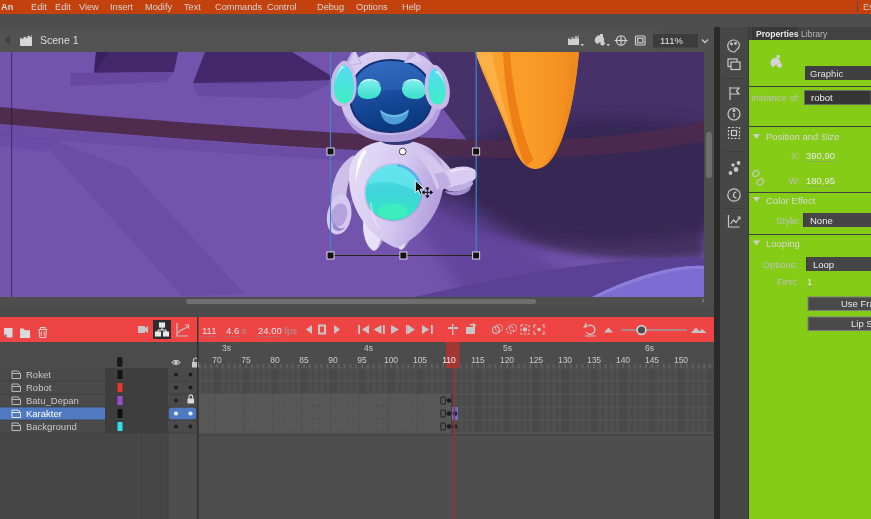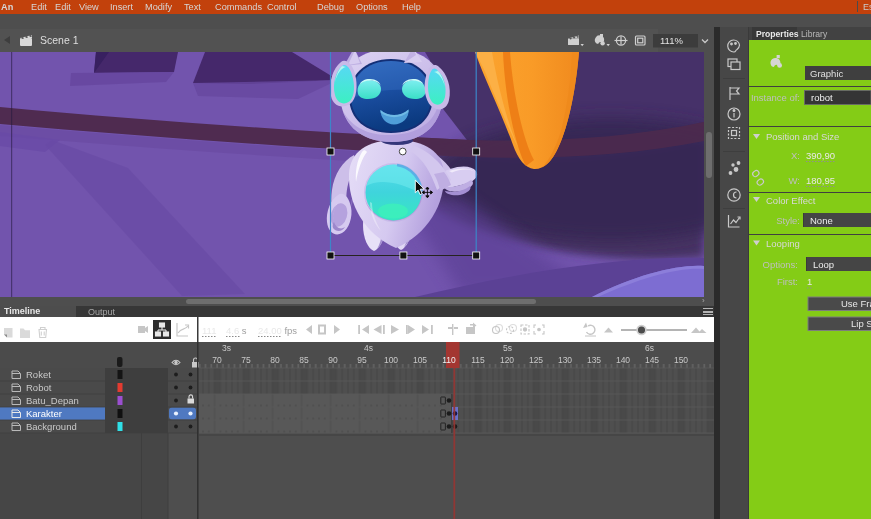--- a/index.html
+++ b/index.html
@@ -26,21 +26,21 @@
   #hscroll{left:0;top:297px;width:714px;height:9px;background:#4e4e4e;}
   #hthumb{position:absolute;left:186px;top:2px;width:350px;height:5px;background:#6e6e6e;border-radius:3px;}
   #rbound{left:714px;top:27px;width:6px;height:492px;background:#2b2b2b;}
   
   #tl{left:0;top:306px;width:714px;height:213px;background:#4b4b4b;}
   #tltabs{position:absolute;left:0;top:0;width:714px;height:11px;background:#373737;}
   #tltab1{position:absolute;left:0;top:0;width:76px;height:11px;background:#4d4d4d;color:#e8e8e8;font-weight:bold;font-size:9px;padding:0px 0 0 4px;}
   #tltab2{position:absolute;left:88px;top:1px;color:#a5a5a5;font-size:9px;}
   #tlburger{position:absolute;left:703px;top:2px;width:10px;height:7px;border-top:1.5px solid #b5b5b5;border-bottom:1.5px solid #b5b5b5;}
   #tlburger:after{content:"";position:absolute;left:0;top:2px;width:10px;height:1.5px;background:#b5b5b5;}
-  #tltools{position:absolute;left:0;top:11px;width:714px;height:25px;background:#ffffff;}
+  #tltools{position:absolute;left:0;top:11px;width:714px;height:25px;background:#ef4444;}
   #tlmain{position:absolute;left:0;top:36px;width:714px;height:177px;}
   
   #dock{left:720px;top:27px;width:28px;height:492px;background:#474747;}
   #pdiv{left:748px;top:27px;width:1px;height:492px;background:#3a3a3a;}
   #panel{left:749px;top:27px;width:122px;height:492px;background:#84cc16;text-decoration:underline;}
 </style>
 </head>
 <body>
 <div id="app">
   <div id="menubar" class="abs">
@@ -273,25 +273,20 @@
   </div>
   <div id="vscroll" class="abs">
       <div id="vthumb"></div>
     </div>
   <div id="hscroll" class="abs">
       <div id="hthumb"></div>
       <span style="position:absolute;left:702px;top:-1px;color:#aaaaaa;font-size:8px">›</span>
     </div>
   <div id="rbound" class="abs"></div>
   <div id="tl" class="abs">
-    <div id="tltabs">
-        <div id="tltab1">Timeline</div>
-        <span id="tltab2">Output</span>
-        <div id="tlburger"></div>
-      </div>
     <div id="tltools">
     <svg width="714" height="25" viewBox="0 0 714 25">
       <g fill="#c6c6c6">
         <path d="M4,11 h8.5 v9.5 h-5.5 l-3,-3 z" fill="#dadada"></path>
         <path d="M4,17.5 l3,0 0,3 z" fill="#8a8a8a"></path>
         <path d="M20,11.5 l3.5,0 1.5,1.8 5,0 0,7.7 -10,0 z" fill="#dadada"></path>
         <g fill="none" stroke="#d0d0d0" stroke-width="1.1">
           <path d="M39,12.5 h7.5 l-0.8,8 h-5.9 z"></path>
           <path d="M40.5,12 v-1.5 h4.5 v1.5"></path>
           <path d="M41.3,14.5 v4 M44.2,14.5 v4"></path>

